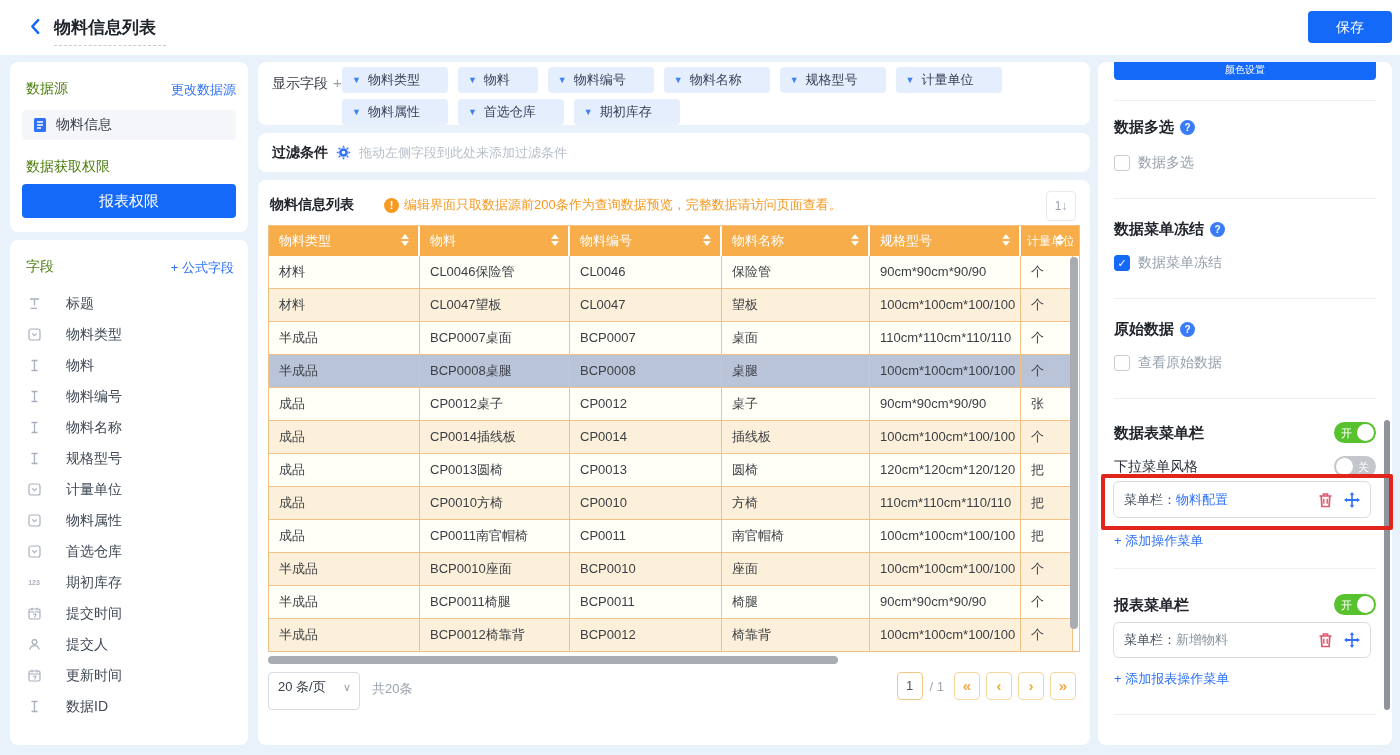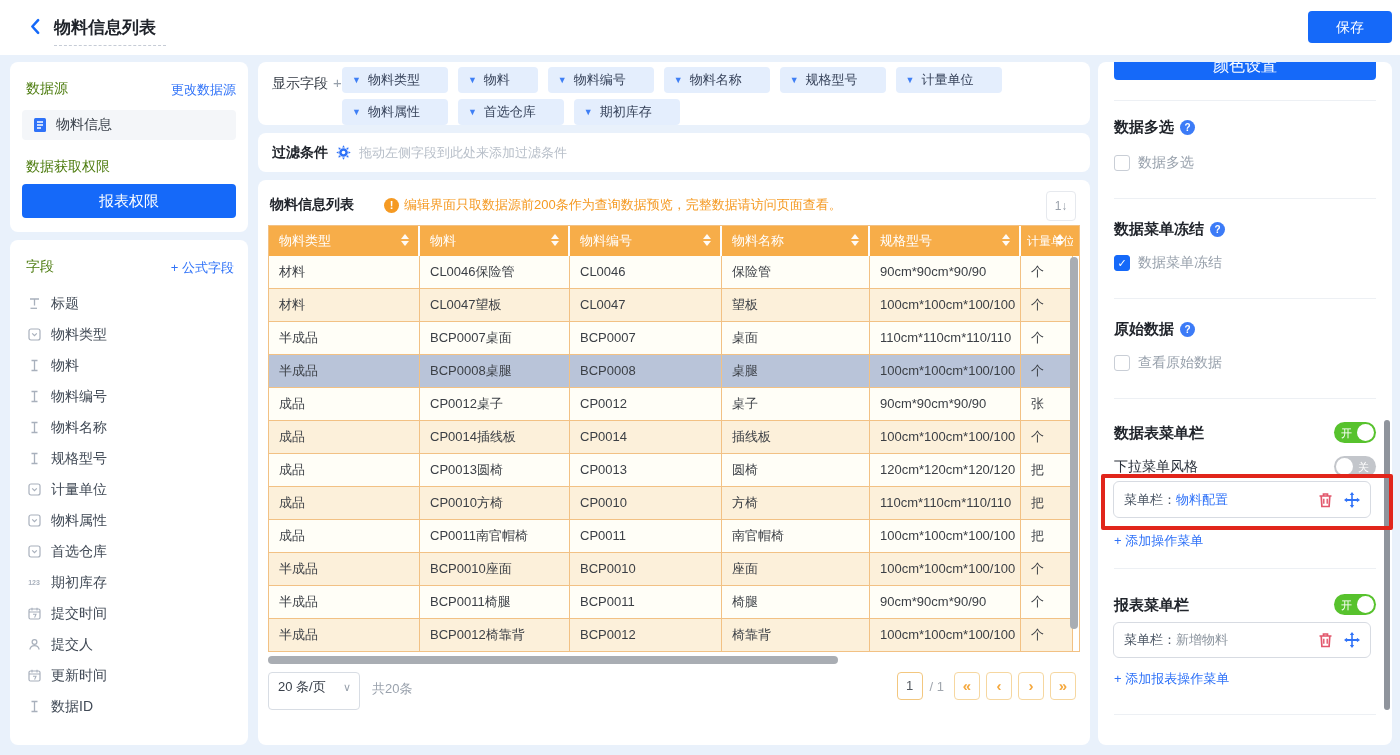--- a/index.html
+++ b/index.html
@@ -22,21 +22,21 @@
   #ds-title { left:16px; top:18px; }
   #ds-change { position:absolute; right:12px; top:19px; }
   .ds-item { position:absolute; left:12px; top:48px; width:214px; height:30px; background:#f4f6f9; border-radius:4px; display:flex; align-items:center; gap:8px; padding-left:10px; font-size:14px; color:#3a414b; }
   #ds-perm-title { left:16px; top:96px; }
   .perm-btn { position:absolute; left:12px; top:122px; width:214px; height:34px; background:var(--primary,#1569f9); border:none; border-radius:4px; color:#fff; font-size:15px; line-height:34px; text-align:center; cursor:pointer; }
 
   #p-fields { left:10px; top:240px; width:238px; height:505px; }
   #f-title { left:16px; top:18px; }
   #f-add { position:absolute; right:14px; top:19px; }
   .f-list { position:absolute; left:0; top:48px; width:238px; }
-  .f-item { height:31px; display:flex; align-items:center; gap:9px; padding:0 16px; font-size:14px; color:#414a56; cursor:grab; }
+  .f-item { height:31px; display:flex; align-items:center; gap:24px; padding:0 16px; font-size:14px; color:#414a56; cursor:grab; }
   .f-ic { width:16px; display:flex; justify-content:center; align-items:center; }
   .num-ic { font-size:7px; font-weight:bold; color:#a8b0bc; letter-spacing:0; }
 
   
   #p-chips { left:258px; top:62px; width:832px; height:63px; }
   .df-label { position:absolute; left:14px; top:12px; font-size:14px; color:#333a44; }
   .df-plus { color:#97a0ab; font-size:15px; margin-left:5px; }
   .chips-wrap { position:absolute; left:84px; top:5px; width:700px; display:flex; flex-wrap:wrap; gap:6px 10px; }
   .chip { height:26px; background:var(--chip-bg,#e4eefd); border-radius:4px; display:inline-flex; align-items:center; gap:7px; padding:0 28px 0 10px; cursor:pointer; }
   .chip .caret { font-size:9px; color:#3f7ff5; }
@@ -70,21 +70,21 @@
   .psize { position:absolute; left:10px; top:492px; width:92px; height:38px; border:1px solid #d8dde4; border-radius:4px; font-size:13px; color:#3a414b; line-height:28px; padding-left:9px; cursor:pointer; }
   .psize .sel-car { position:absolute; right:8px; top:0; color:#98a1ac; font-size:11px; }
   .ptotal { position:absolute; left:114px; top:500px; font-size:13px; color:#9aa2ad; }
   .pager { position:absolute; right:14px; top:492px; display:flex; align-items:center; gap:6px; }
   .pg-input { width:26px; height:28px; border:1px solid #f3c77f; border-radius:4px; text-align:center; line-height:26px; font-size:13px; color:#51575f; background:#fff; cursor:text; }
   .pg-suffix { font-size:13px; color:#a0a6ae; margin:0 4px 0 1px; }
   .pg-btn { width:26px; height:28px; border:1px solid #f6d7a0; border-radius:4px; background:#fff; color:#f5a93f; font-size:15px; font-weight:bold; text-align:center; line-height:25px; cursor:pointer; }
 
   
   #p-set { left:1098px; top:62px; width:294px; height:683px; overflow:hidden; }
-  .color-btn { position:absolute; left:16px; right:16px; top:-16px; height:34px; background:var(--primary,#1569f9); border:none; border-radius:4px; color:#fff; font-size:16px; display:flex; align-items:flex-end; justify-content:center; padding-bottom:3px; cursor:pointer; }
+  .color-btn { position:absolute; left:16px; right:16px; top:-16px; height:34px; background:var(--primary,#1569f9); border:none; border-radius:4px; color:#fff; font-size:10px; display:flex; align-items:flex-end; justify-content:center; padding-bottom:3px; cursor:pointer; }
   .rp-div { position:absolute; left:16px; right:16px; border-top:1px solid #edf0f4; }
   .rp-head { position:absolute; left:16px; font-size:15px; font-weight:bold; color:#20242b; display:flex; align-items:center; gap:6px; }
   .q-ic { width:15px; height:15px; border-radius:50%; background:#3c7bf7; color:#fff; font-size:10px; font-weight:bold; text-align:center; line-height:15px; cursor:pointer; }
   .cbx-row { position:absolute; left:16px; display:flex; align-items:center; gap:8px; font-size:14px; color:#98a1ac; cursor:pointer; }
   .cbx { width:16px; height:16px; border:1px solid #c9ced6; border-radius:3px; background:#fff; text-align:center; line-height:15px; font-size:11px; color:transparent; }
   .cbx-row.checked .cbx { background:var(--primary,#1569f9); border-color:var(--primary,#1569f9); color:#fff; }
   .toggle { position:absolute; right:16px; width:42px; height:21px; border-radius:11px; cursor:pointer; }
   .toggle.on { background:var(--toggle-on,#57c22d); }
   .toggle.off { background:var(--toggle-off,#c3c6cb); }
   .t-txt { position:absolute; top:4px; font-size:11px; color:#fff; }

